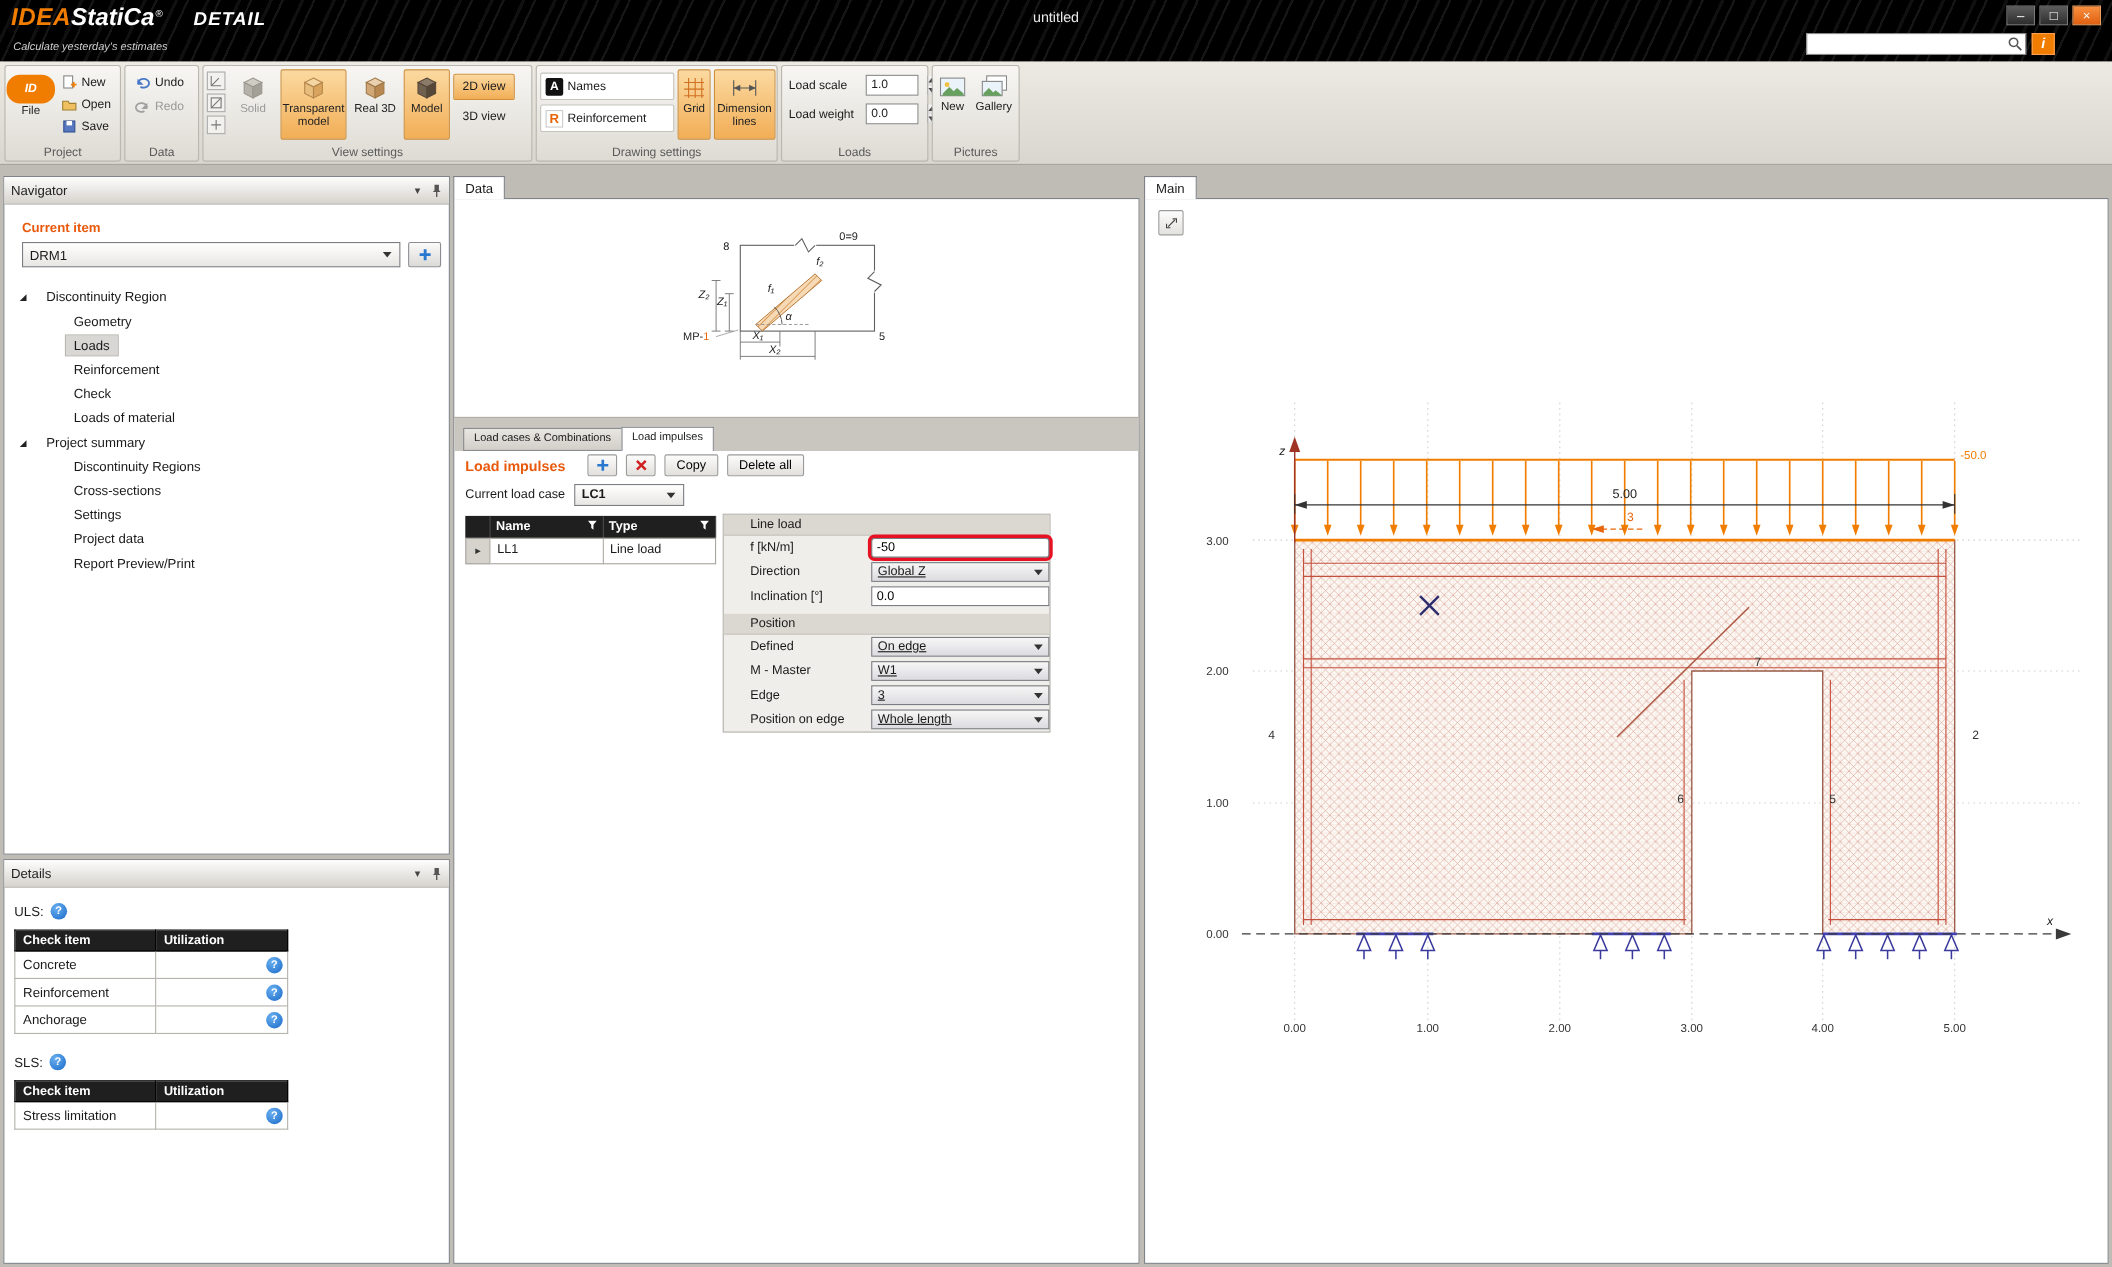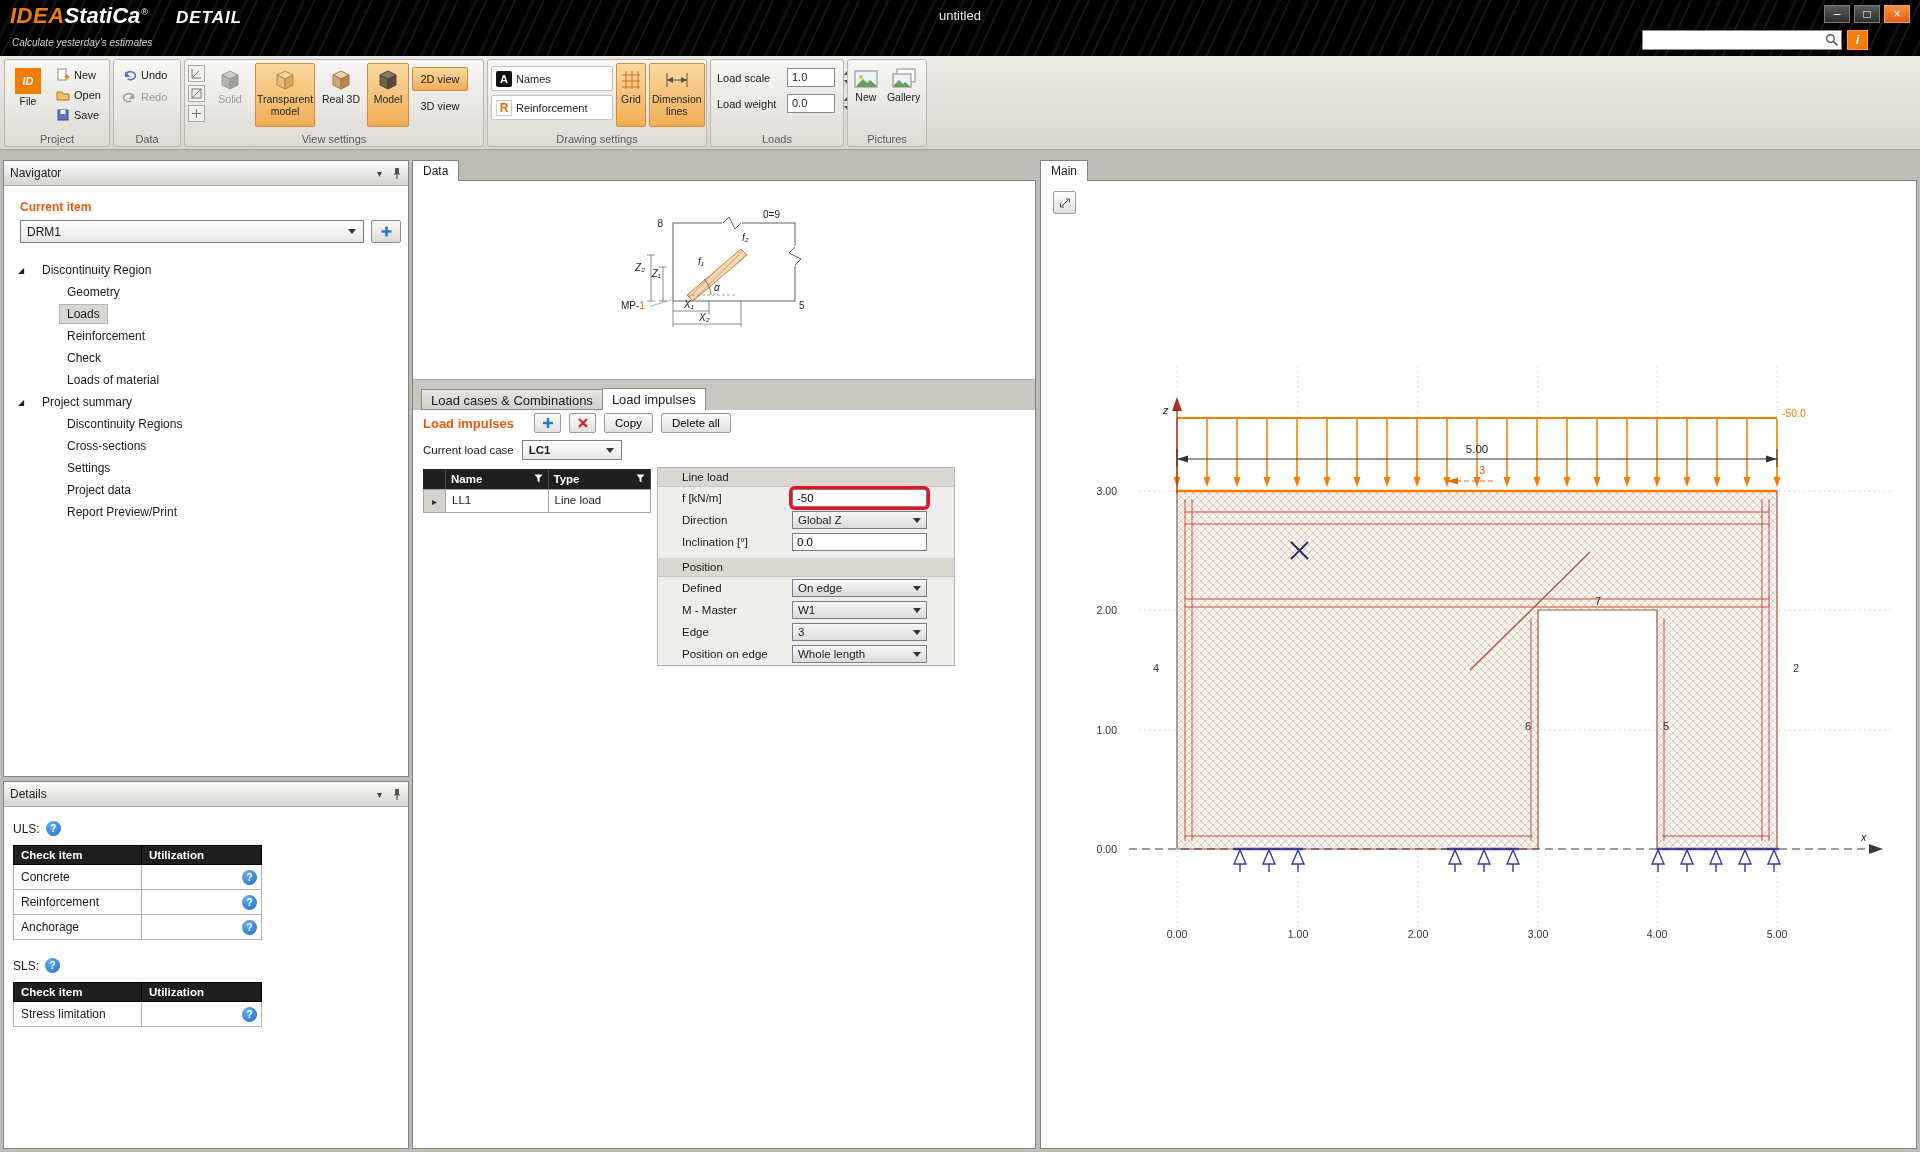--- a/index.html
+++ b/index.html
@@ -35,21 +35,21 @@
 .rcontent{position:absolute;left:0;top:0;right:0;bottom:16px;display:flex;align-items:stretch;padding:3px;gap:3px;}
 .bigbtn{display:flex;flex-direction:column;align-items:center;justify-content:flex-start;padding:4px 2px 1px;
  border:1px solid transparent;border-radius:2px;font-size:10.5px;text-align:center;line-height:1.12;color:#222;cursor:pointer;}
 .bigbtn .bicon{margin-bottom:2px;}
 .hl{background:linear-gradient(#fbd9a0,#f2ae56)!important;border-color:#cf8f3a!important;}
 .disabled{color:#999;}
 .vstack{display:flex;flex-direction:column;gap:2px;}
 .smallbtn{display:flex;align-items:center;gap:4px;font-size:11px;padding:1px 4px;border:1px solid transparent;
  border-radius:2px;cursor:pointer;white-space:nowrap;}
 .onrow{background:#fff;border:1px solid #c6c3bc;width:122px;height:25px;}
-.file-icon{width:26px;height:26px;background:#f07d00;border-radius:0;color:#fff;font-weight:bold;font-style:italic;
+.file-icon{width:44px;height:26px;background:#f07d00;border-radius:12px;color:#fff;font-weight:bold;font-style:italic;
  font-size:11px;display:flex;align-items:center;justify-content:center;}
 .names-icon{width:16px;height:16px;background:#111;color:#fff;font-weight:bold;font-size:11px;display:inline-flex;
  align-items:center;justify-content:center;border-radius:2px;}
 .reinf-icon{width:16px;height:16px;background:#fff;border:1px solid #ccc;color:#e8650a;font-weight:bold;font-size:12px;
  display:inline-flex;align-items:center;justify-content:center;}
 .tinybtn{width:17px;height:17px;border:1px solid #aaa;background:#f2f1ee;display:flex;align-items:center;
  justify-content:center;cursor:pointer;}
 .loadrow{display:flex;align-items:center;gap:6px;font-size:11px;height:21px;}
 .spin{width:48px;height:19px;border:1px solid #8a8a8a;background:#fff;display:flex;cursor:text;gap:36px;}
 .spinval{flex:1;font-size:11px;padding:2px 0 0 4px;}
@@ -90,21 +90,21 @@
 .dtable{border-collapse:collapse;margin-left:9px;font-size:12px;}
 .dtable th{background:#1f1f1f;color:#fff;font-weight:bold;text-align:left;padding:3px 7px;border:1px solid #000;font-size:11.5px;margin-left:20px;}
 .dtable td{border:1px solid #b5b2ac;padding:3px 7px;height:25px;}
 .dtable td.util{position:relative;width:120px;}
 .dtable td.util .qicon{position:absolute;right:4px;top:5px;}
 
 
 #data-body{left:412px;top:180px;width:624px;height:969px;}
 .graystrip{position:absolute;left:0;right:0;top:198px;height:31px;background:#c9c6c0;border-top:1px solid #b0ada7;}
 .subtabs{position:absolute;left:8px;top:207px;height:22px;display:flex;align-items:flex-end;z-index:2;}
-.subtab{height:21px;font-size:13px;padding:3px 9px 0;border:1px solid #8a8d92;
+.subtab{height:21px;font-size:10px;padding:3px 9px 0;border:1px solid #8a8d92;
  background:linear-gradient(#e8e6e1,#d2cfc9);cursor:pointer;margin-right:-1px;}
 .subtab.active{background:#fff;height:22px;border-bottom:none;z-index:3;}
 .li-toolbar{position:absolute;left:10px;top:232px;display:flex;align-items:center;gap:8px;}
 .li-title{color:#e8590c;font-weight:bold;font-size:13px;margin-right:12px;}
 .iconbtn{width:27px;height:20px;border:1px solid #9a9a9a;border-radius:2px;background:linear-gradient(#fcfcfc,#e2e0dc);
  display:flex;align-items:center;justify-content:center;cursor:pointer;}
 .txtbtn{height:20px;border:1px solid #9a9a9a;border-radius:2px;background:linear-gradient(#fcfcfc,#e2e0dc);
  font-size:11.5px;padding:0 10px;cursor:pointer;font-family:inherit;}
 .clc-row{position:absolute;left:10px;top:259px;display:flex;align-items:center;gap:8px;font-size:11.5px;}
 .clc-row .combo{width:100px;height:20px;font-weight:bold;font-size:11.5px;}
@@ -115,21 +115,21 @@
 .funnel{margin-left:auto;}
 .lg-row{display:flex;height:24px;}
 .lg-row .lg-sel{width:23px;background:#d6d3cd;border:1px solid #a8a5a0;display:flex;align-items:center;
  justify-content:center;color:#333;font-size:10px;cursor:pointer;}
 .lg-cell{flex:1;border:1px solid #a8a5a0;border-left:none;padding:4px 6px;background:#fff;}
 .props{position:absolute;left:244px;top:286px;width:298px;background:#f0eeea;border:1px solid #b5b2ac;font-size:11.5px;}
 .pgroup{height:19px;background:#dbd8d2;border-bottom:1px solid #c8c5bf;display:flex;align-items:center;
  padding-left:24px;}
 .prow{height:22px;display:flex;align-items:center;padding-left:24px;position:relative;}
 .plabel{width:106px;}
-.pctrl{position:absolute;left:134px;top:2px;width:135px;height:18px;}
+.pctrl{position:absolute;left:134px;top:2px;width:162px;height:18px;text-decoration:underline;}
 .pinput{width:100%;height:100%;border:1px solid #7a7d82;font-size:11.5px;padding:0 4px;font-family:inherit;background:#fff;}
 .red-annot{box-shadow:0 0 0 3px #e81123;border-radius:3px;}
 .pcombo{width:100%;height:100%;border:1px solid #7a7d82;background:linear-gradient(#f6f6f6,#dcdce0);display:flex;
  align-items:center;padding-left:5px;cursor:pointer;font-size:11.5px;}
 .pcombo .sp{flex:1;}
 .pspacer{height:5px;}
 
 
 #main-body{left:1040px;top:180px;width:877px;height:969px;}
 .expandbtn{position:absolute;left:12px;top:10px;width:23px;height:23px;border:1px solid #9a9a9a;border-radius:2px;

